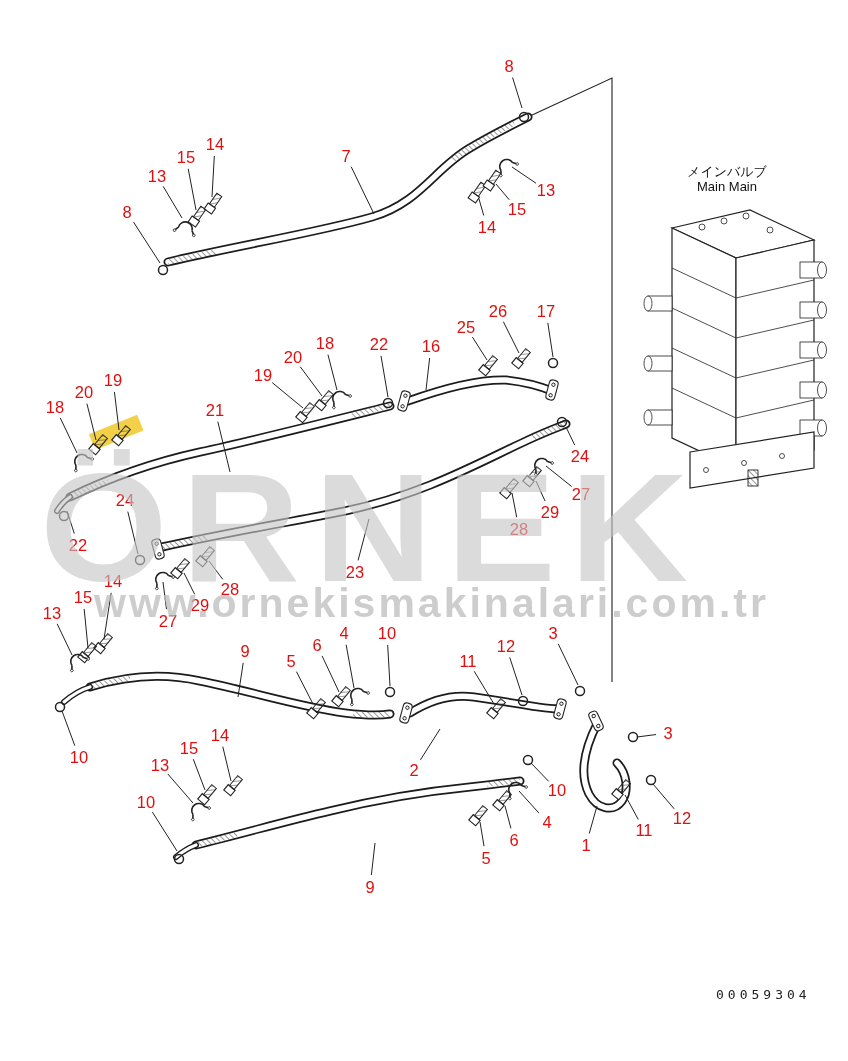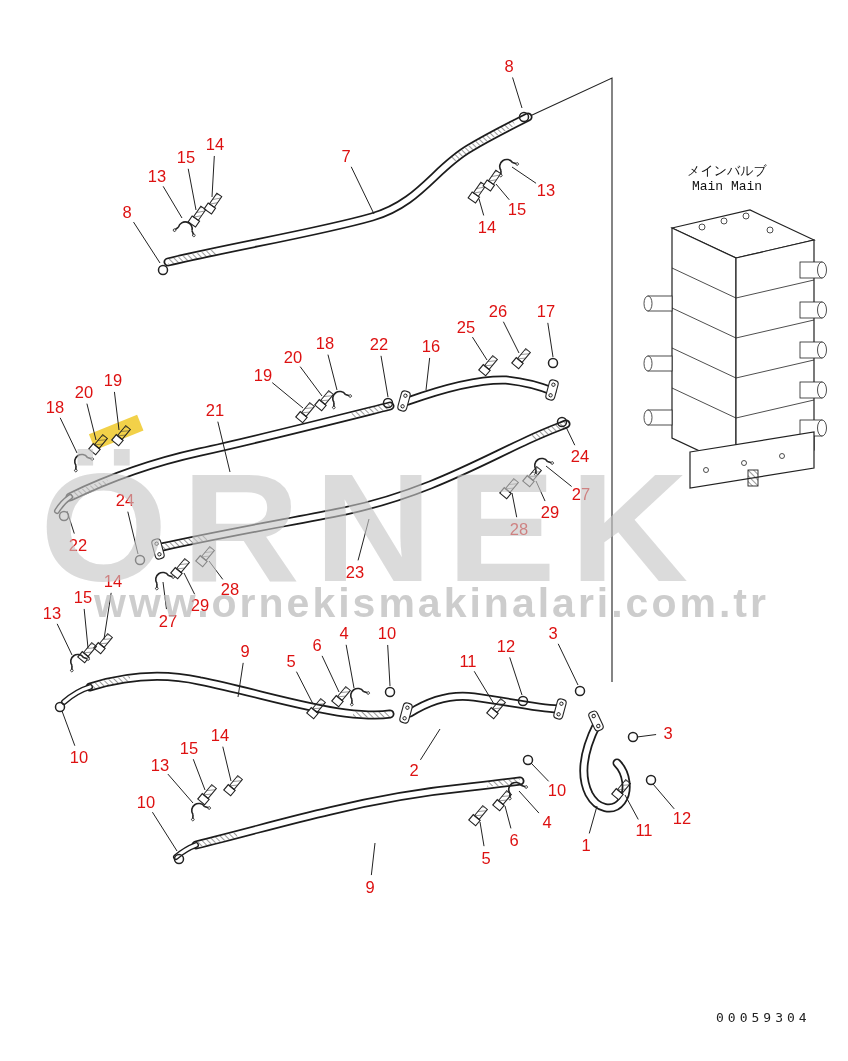--- a/index.html
+++ b/index.html
@@ -16,25 +16,25 @@
   .face{fill:#ffffff;stroke:#222;stroke-width:1.2;}
   .vline{stroke:#222;stroke-width:0.8;fill:none;}
   .boundary{fill:none;stroke:#222;stroke-width:1.1;}
   #parts-layer{stroke:#222;}
   #leader-lines line{stroke:#222;stroke-width:1;}
   #callout-labels text{font-family:"Liberation Sans",sans-serif;font-size:16.5px;
       text-anchor:middle;dominant-baseline:central;fill:var(--callout-color,#dd1111);}
 
   
   .valve-label{position:absolute;left:642px;top:164px;width:170px;text-align:center;
-      font-family:Liberation Mono, monospace;font-size:13px;
+      font-family:Liberation Sans, sans-serif;font-size:13px;
       line-height:15px;color:#111;z-index:3;}
 
   
-  .drawing-number{position:absolute;left:716px;top:1010px;
+  .drawing-number{position:absolute;left:716px;top:987px;
       font-family:"DejaVu Sans Mono","Liberation Mono",monospace;font-size:13px;
       letter-spacing:4px;color:#222;z-index:3;}
 
   
   .watermark{position:absolute;left:0;top:0;width:848px;height:1061px;
       pointer-events:none;z-index:2;}
   .wm-brand{position:absolute;left:40px;top:446px;font-size:164px;font-weight:bold;
       letter-spacing:14px;line-height:1;color:var(--wm-color,#c6c6c6);opacity:0.62;
       transform:scaleY(0.94);font-family:"Liberation Sans",sans-serif;white-space:nowrap;}
   .wm-url{position:absolute;left:48px;top:580px;font-size:41px;font-weight:bold;

